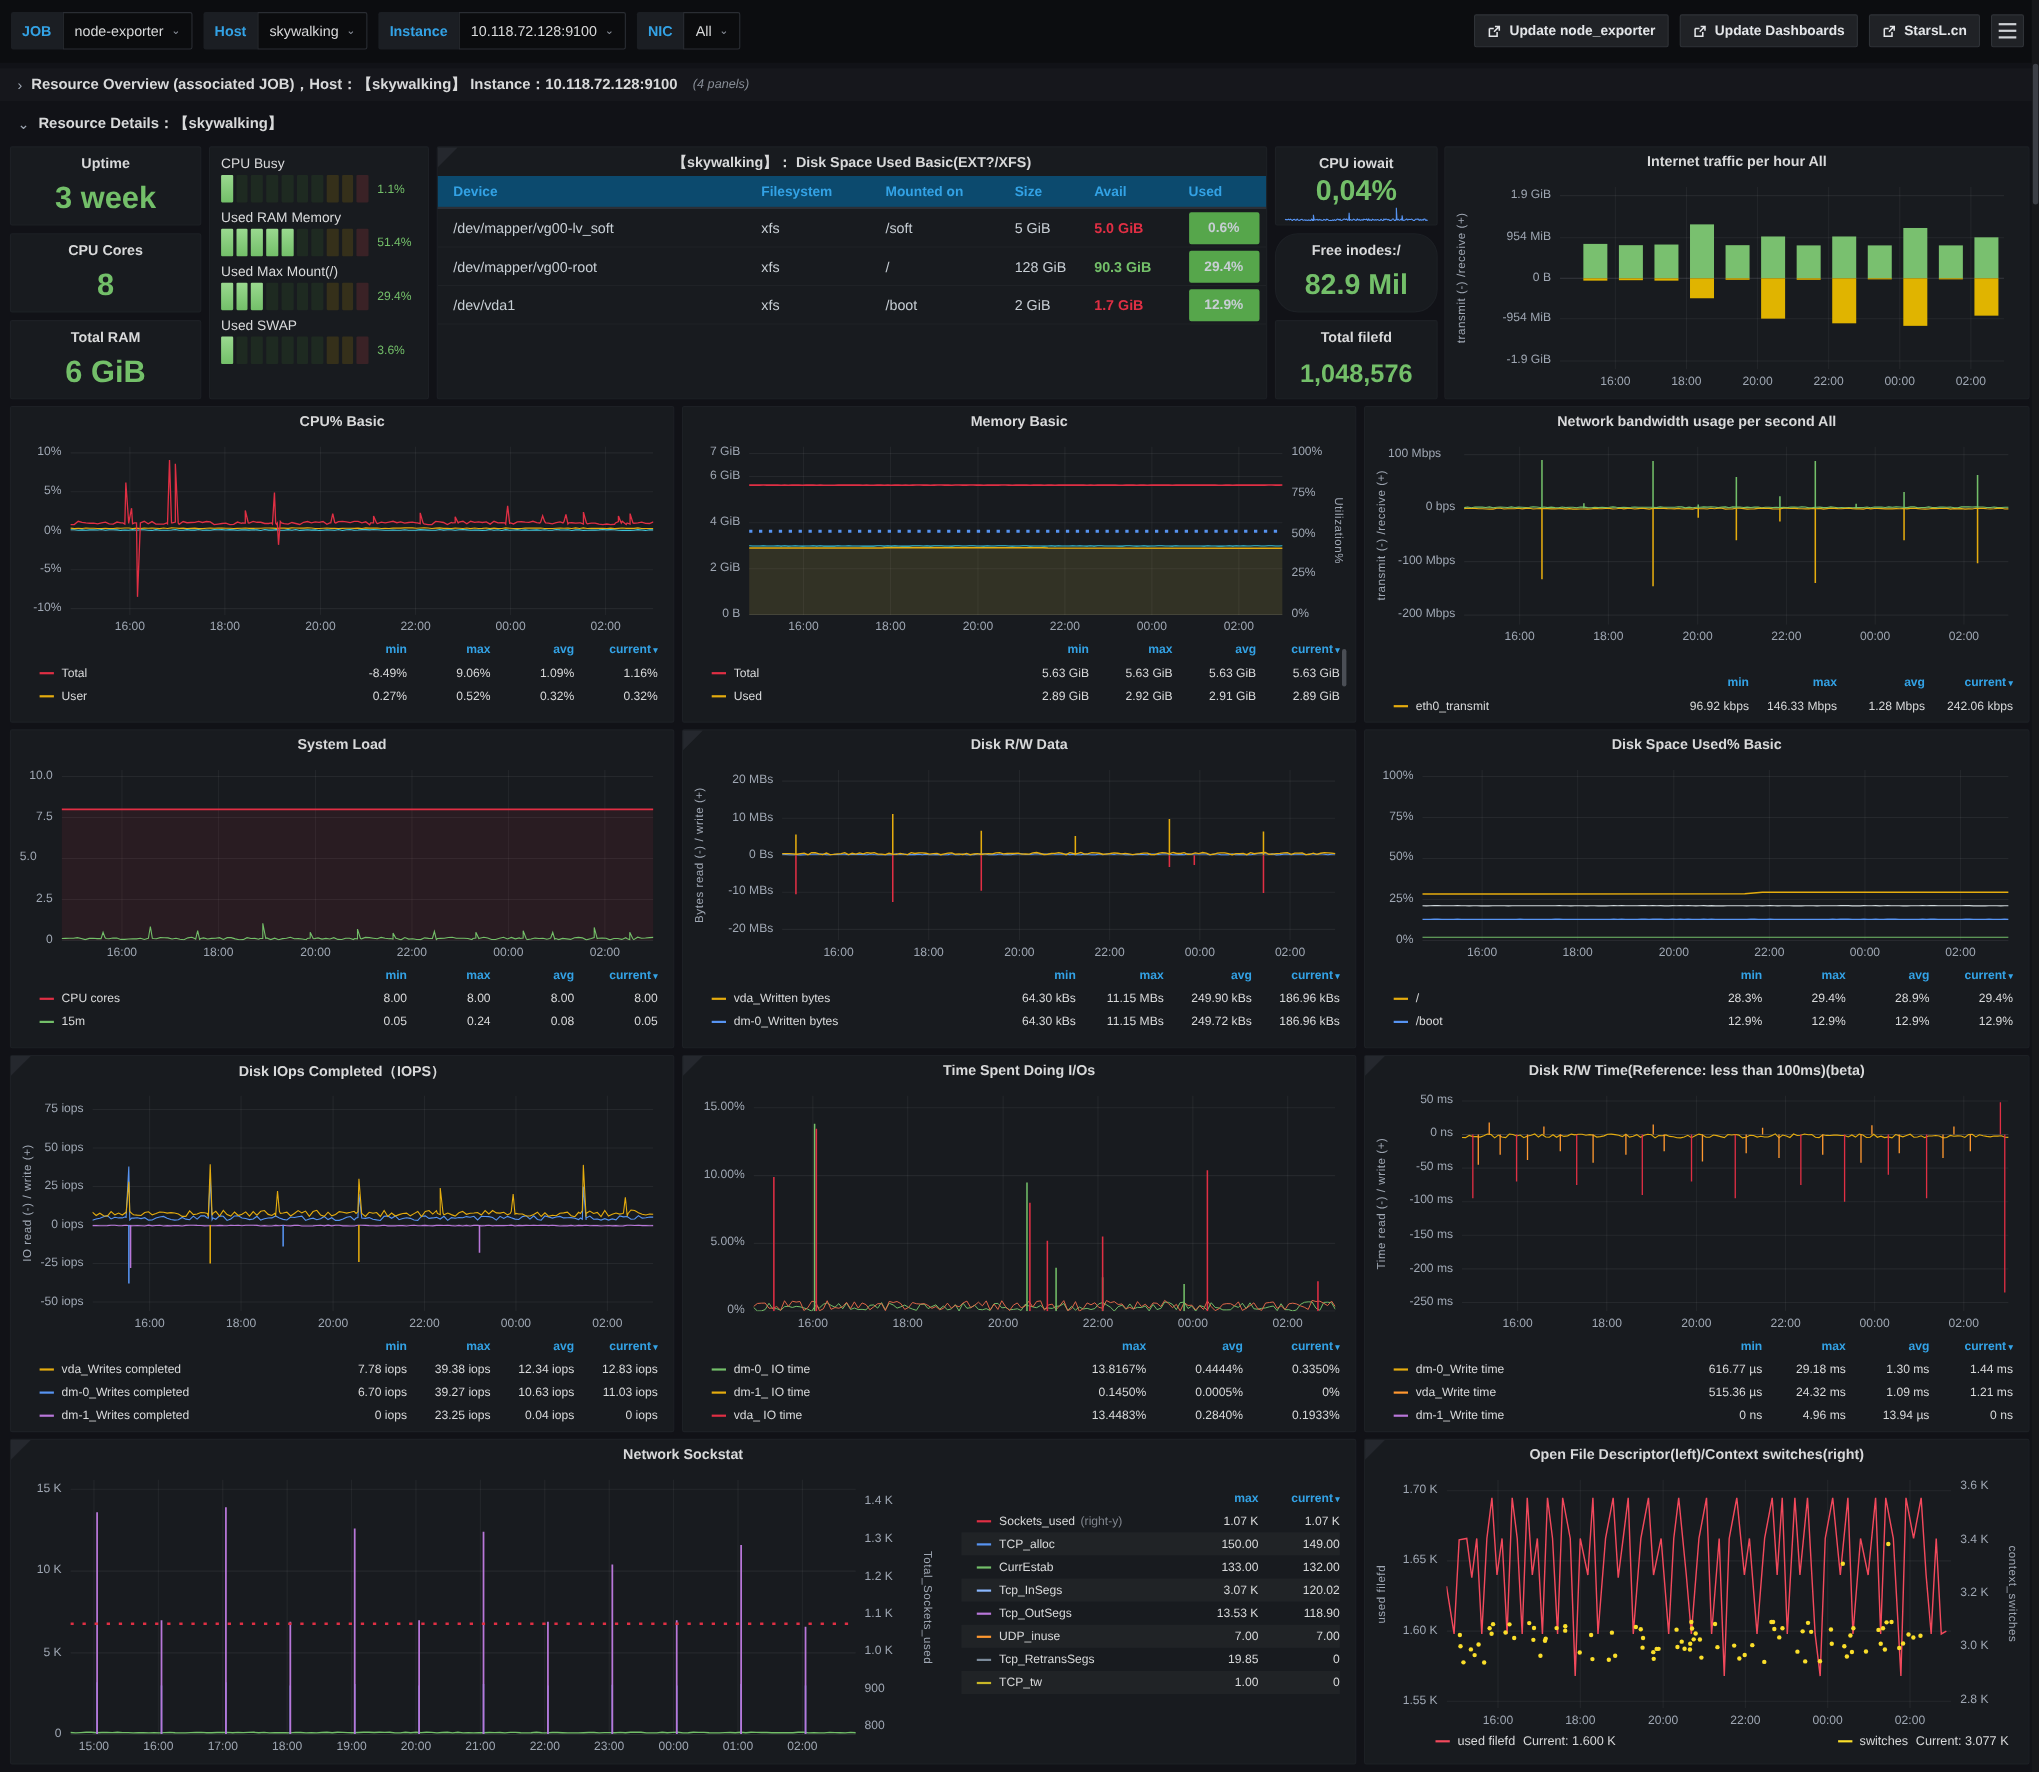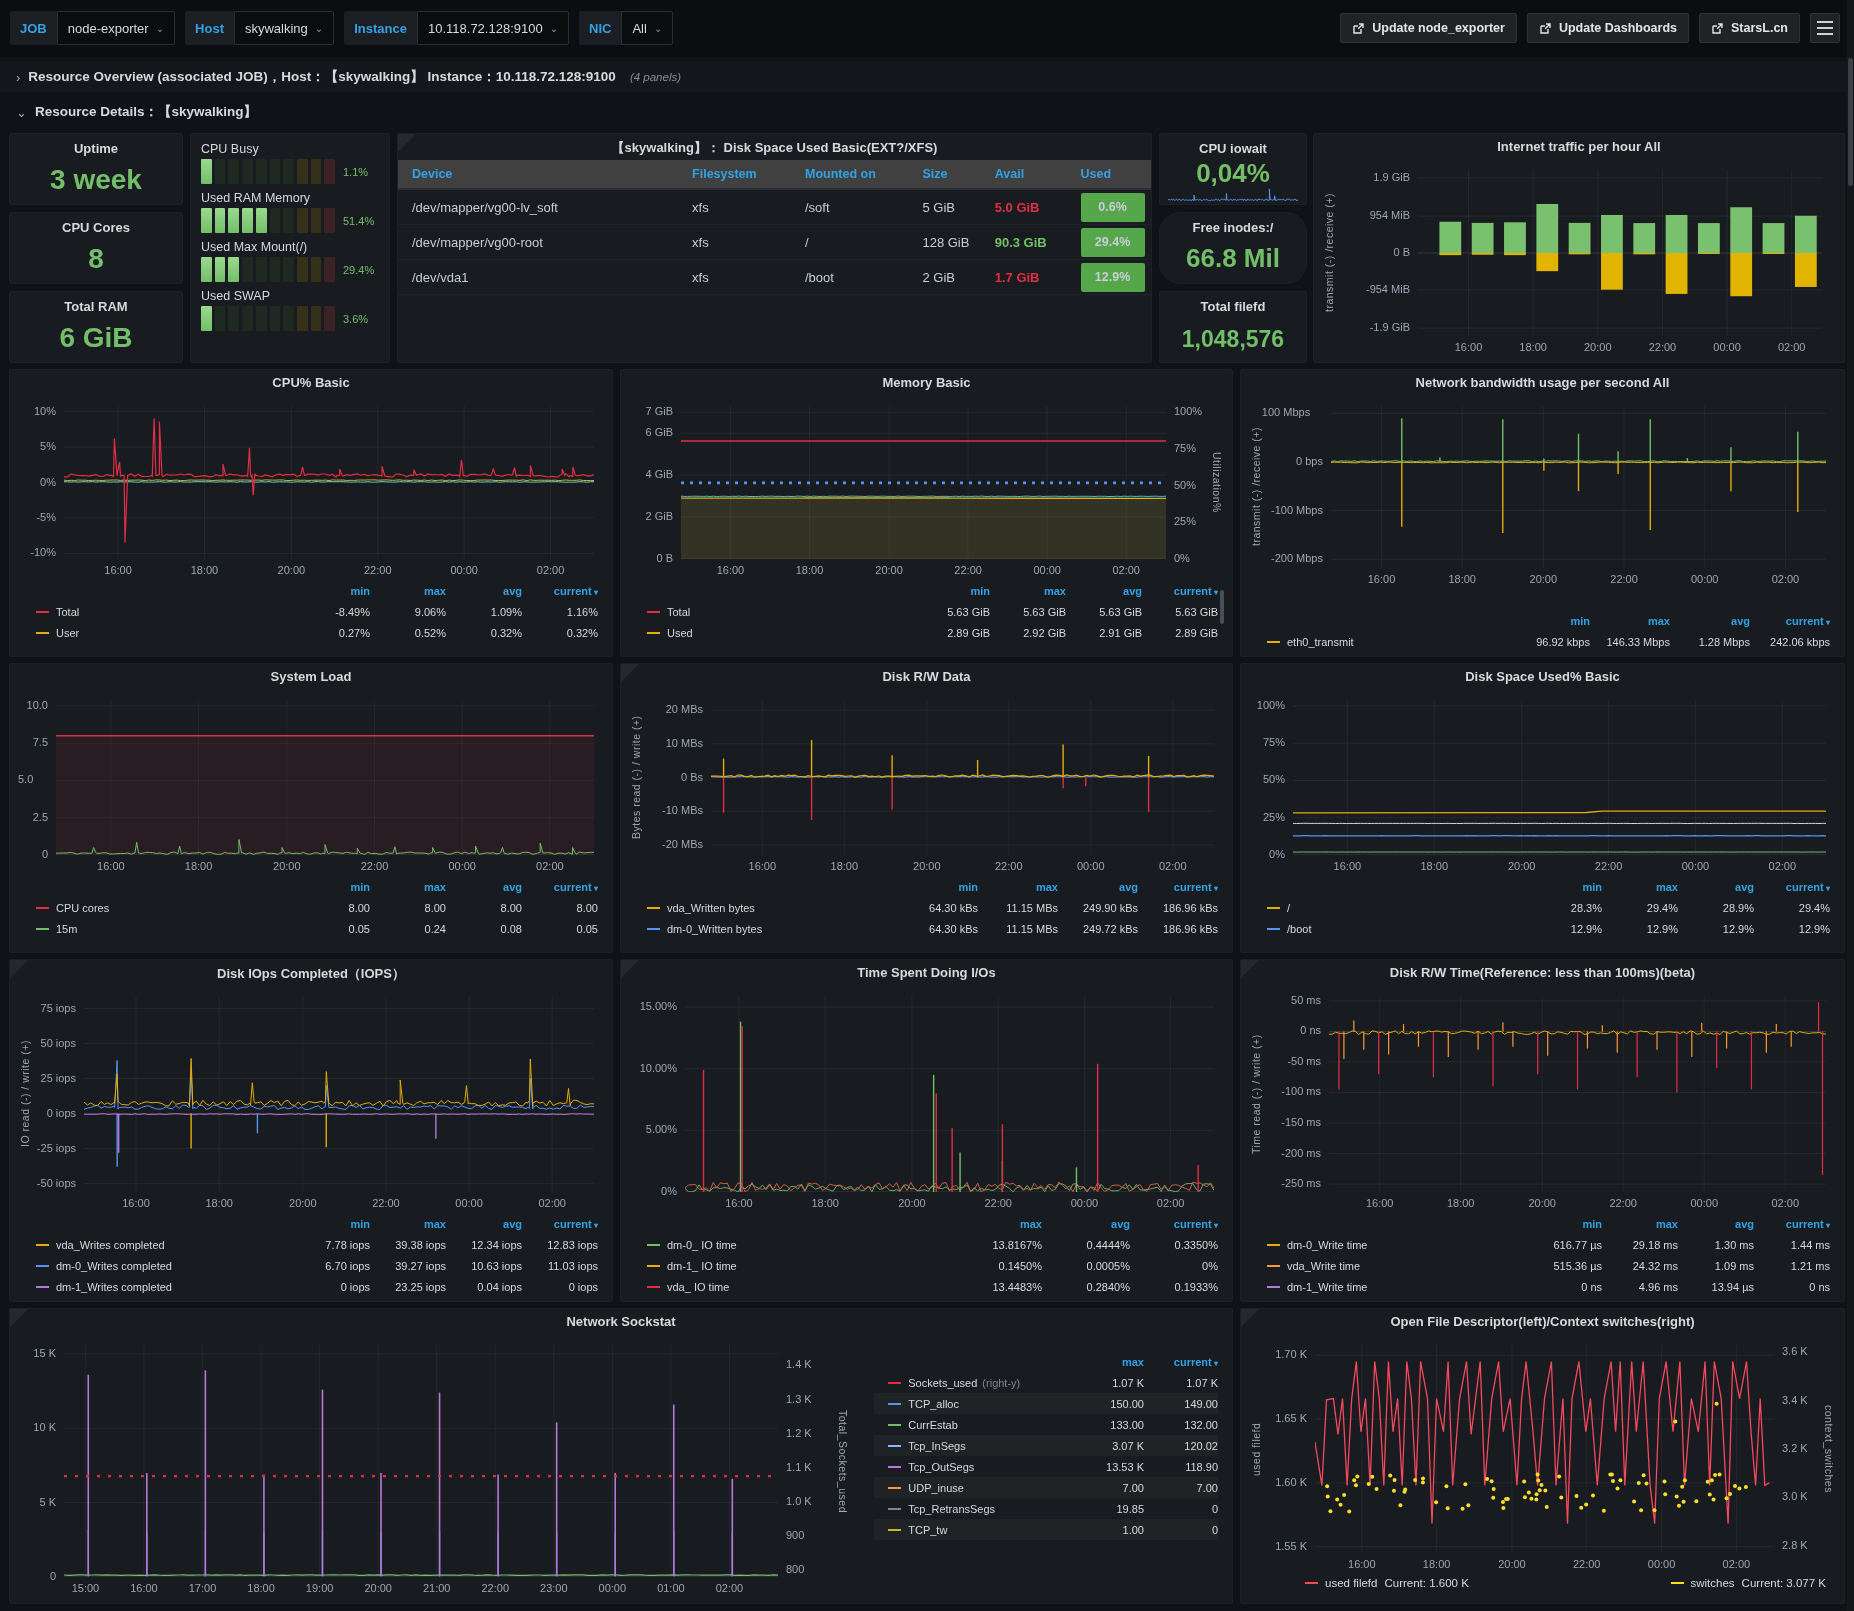--- a/index.html
+++ b/index.html
@@ -53,21 +53,21 @@
   .gauge-block { position:absolute; left:10px; top:8px; right:8px; }
   .gauge-row { margin-bottom:7px; }
   .gauge-label { color:#d8d9da; font-size:12.5px; margin-bottom:3px; }
   .gauge-line { display:flex; align-items:center; gap:8px; }
   .gauge-bar { flex:1; display:flex; gap:3px; height:25px; }
   .gauge-seg { flex:1; border-radius:1px; }
   .gauge-pct { width:38px; color:#73bf69; font-size:11px; }
 
   
   .gtable { position:absolute; left:0; right:0; top:26px; bottom:0; font-size:13px; }
-  .gt-head { display:flex; background:#404040; border-bottom:2px solid #2c2f36; height:30px; align-items:center;}
+  .gt-head { display:flex; background:#0c4a6e; border-bottom:2px solid #2c2f36; height:30px; align-items:center;}
   .gt-head span { color:#33a2e5; font-weight:700; font-size:12.5px; }
   .gt-row { display:flex; align-items:center; height:35px; border-bottom:1px solid rgba(255,255,255,0.03);}
   .gt-row span { color:#c7ced4; }
   .c-dev{flex:3.1; padding-left:14px;} .c-fs{flex:1.25;} .c-mnt{flex:1.3;} .c-size{flex:0.8;} .c-avail{flex:0.95;} .c-used{flex:0.78;}
   .avail-red{color:#e02f44 !important; font-weight:700;} .avail-green{color:#73bf69 !important; font-weight:700;}
   .used-badge{ display:inline-block; background:#56a64b; color:#fff; font-weight:700; font-size:12.5px;
     width:64px; height:29px; line-height:29px; text-align:center; border-radius:2px; }
 
   
   .chartzone { position:absolute; left:0; right:0; top:0; }
@@ -314,21 +314,21 @@
 
   <div class="panel" style="left:1159px;top:133px;width:148px;height:72px;">
     <div class="stat-title">CPU iowait</div>
     <div class="stat-value" style="top:24px;font-size:26px;">0,04%</div>
     <div class="spark"><svg width="130" height="15">
           <path d="M0.0 13.3 L0.9 13.8 L1.7 13.6 L2.6 13.8 L3.5 13.3 L4.3 13.9 L5.2 13.2 L6.1 13.9 L6.9 14.6 L7.8 13.5 L8.7 13.3 L9.5 14.1 L10.4 14.1 L11.3 13.1 L12.1 14.0 L13.0 14.3 L13.9 14.2 L14.7 13.5 L15.6 13.3 L16.5 14.2 L17.3 14.2 L18.2 13.8 L19.1 14.3 L19.9 14.0 L20.8 14.4 L21.7 13.9 L22.5 14.2 L23.4 14.6 L24.3 13.3 L25.1 14.4 L25.4 13.8 L26.0 14.6 L26.0 9.2 L26.7 13.8 L26.9 13.6 L27.7 13.9 L28.6 13.8 L29.5 13.4 L30.3 14.3 L31.2 13.5 L32.1 13.9 L32.9 13.8 L33.8 14.4 L34.7 14.3 L35.5 13.5 L36.4 13.8 L37.3 14.2 L38.1 13.2 L39.0 13.5 L39.9 14.3 L40.7 14.6 L41.6 14.3 L42.5 14.7 L43.3 13.9 L44.2 14.4 L45.1 13.7 L45.9 14.4 L46.8 14.0 L47.7 13.2 L48.5 13.4 L49.4 14.0 L50.3 13.3 L51.1 14.5 L52.0 14.3 L52.9 13.7 L53.7 13.2 L54.6 13.2 L55.5 13.7 L56.3 13.1 L57.2 14.2 L57.9 13.8 L58.1 13.7 L58.5 7.5 L58.9 14.2 L59.1 13.8 L59.8 13.7 L60.7 14.2 L61.5 14.2 L62.4 13.2 L63.3 13.6 L64.1 14.2 L65.0 14.3 L65.9 13.1 L66.7 14.1 L67.6 13.5 L68.5 14.4 L69.3 14.0 L70.2 13.7 L71.1 14.2 L71.9 13.3 L72.8 13.5 L73.7 13.7 L74.5 13.2 L75.4 14.6 L76.3 13.1 L77.1 14.2 L78.0 13.8 L78.9 14.6 L79.7 13.2 L80.6 13.7 L81.5 14.2 L82.3 13.7 L83.2 14.2 L84.1 13.6 L84.9 13.8 L85.8 14.4 L86.7 14.2 L87.5 13.3 L88.4 14.1 L89.3 14.6 L90.1 13.1 L91.0 13.8 L91.9 13.2 L92.7 13.4 L93.6 13.9 L94.5 13.5 L95.3 14.4 L96.2 14.3 L97.1 14.2 L97.9 13.1 L98.8 13.1 L99.7 14.4 L100.5 14.5 L100.8 13.8 L101.4 13.8 L101.4 2.9 L102.0 13.8 L102.3 13.9 L103.1 13.3 L104.0 14.3 L104.9 13.9 L105.7 13.3 L105.9 13.8 L106.6 14.0 L106.6 9.8 L107.3 13.8 L107.5 14.3 L108.3 14.4 L109.2 14.1 L110.1 13.5 L110.9 13.1 L111.8 14.1 L112.7 13.4 L113.5 13.6 L114.4 13.6 L115.3 13.2 L116.1 13.7 L117.0 14.5 L117.9 14.5 L118.7 13.3 L119.6 13.3 L120.5 13.2 L121.3 13.1 L122.2 14.4 L123.1 13.5 L123.9 14.3 L124.8 13.6 L125.7 14.2 L126.5 13.2 L127.4 13.1 L128.3 14.6 L129.1 14.0 L130.0 14.6" fill="none" stroke="#5794f2" stroke-width="1"></path>
         </svg></div>
   </div>
   <div class="panel" style="left:1159px;top:212px;width:148px;height:72px;border-radius:21px;">
     <div class="stat-title">Free inodes:/</div>
-    <div class="stat-value" style="font-size:26px;">66.8 Mil</div>
+    <div class="stat-value" style="font-size:26px;">82.9 Mil</div>
   </div>
   <div class="panel" style="left:1159px;top:291px;width:148px;height:72px;">
     <div class="stat-title">Total filefd</div>
     <div class="stat-value sm">1,048,576</div>
   </div>
 
   <div class="panel" style="left:1313px;top:133px;width:532px;height:230px;">
     <div class="ptitle">Internet traffic per hour All</div>
     <div class="pbody">
         <div class="chartzone" style="bottom: 0px;">

